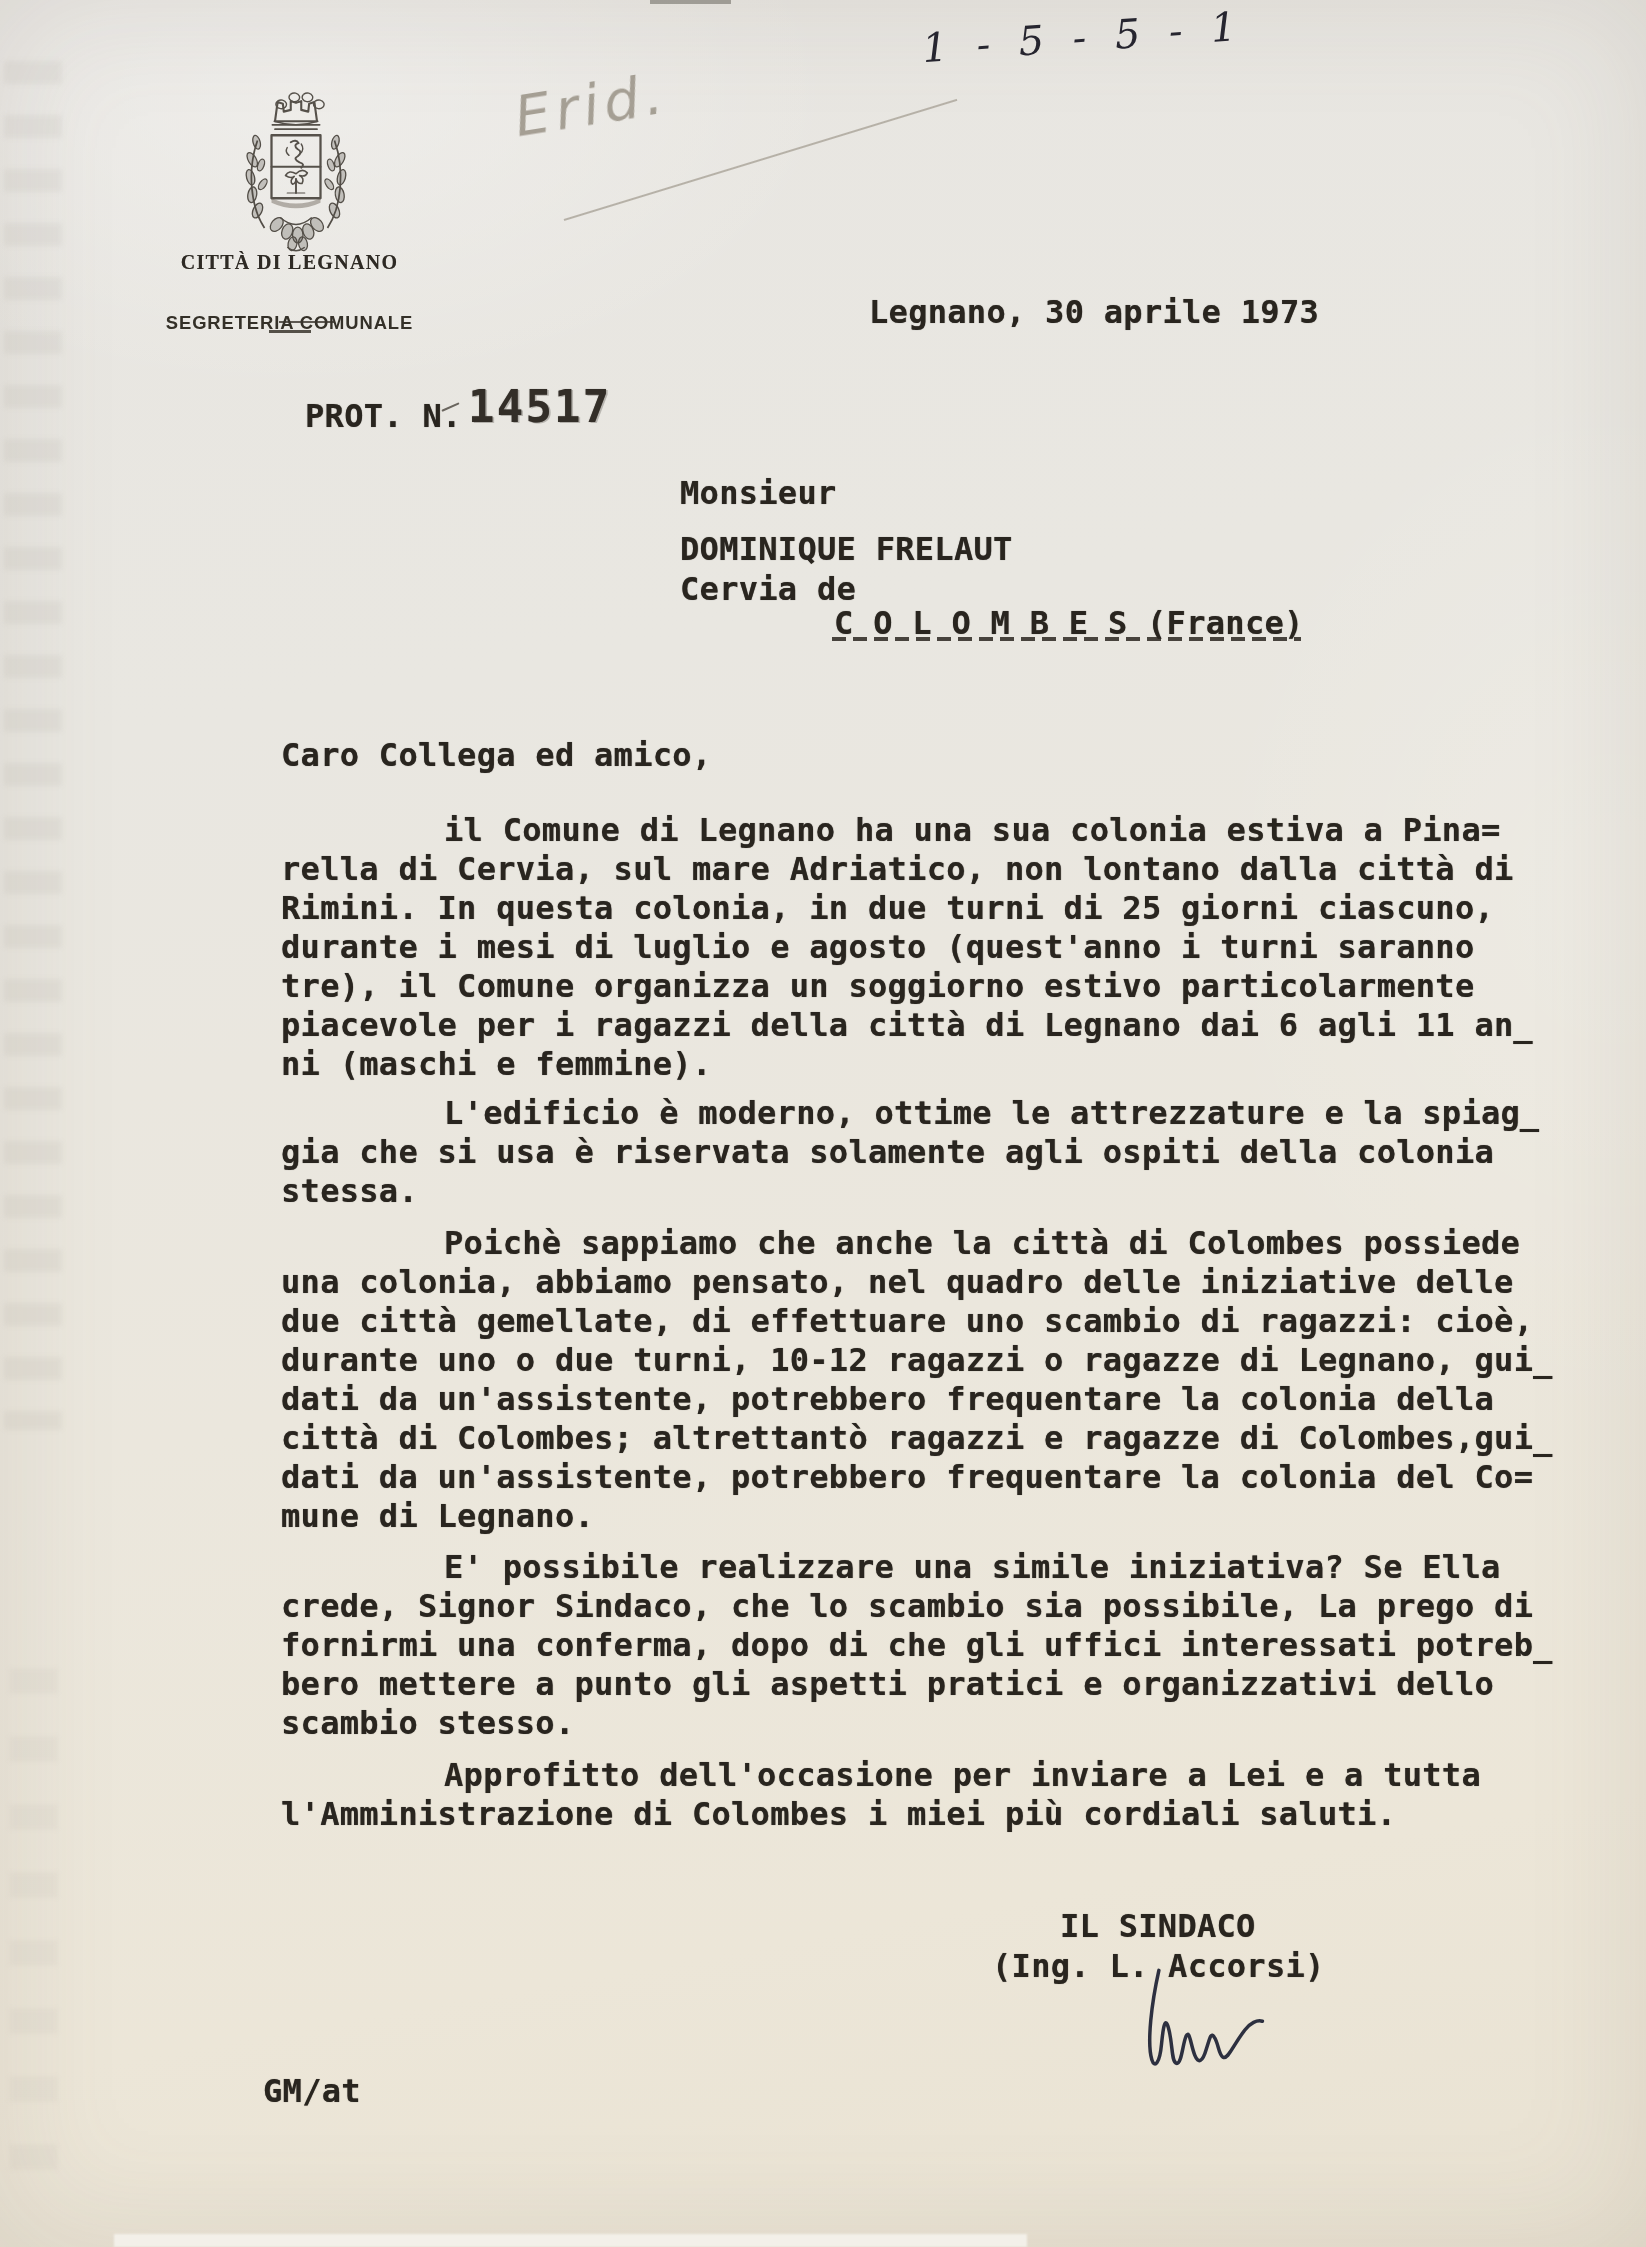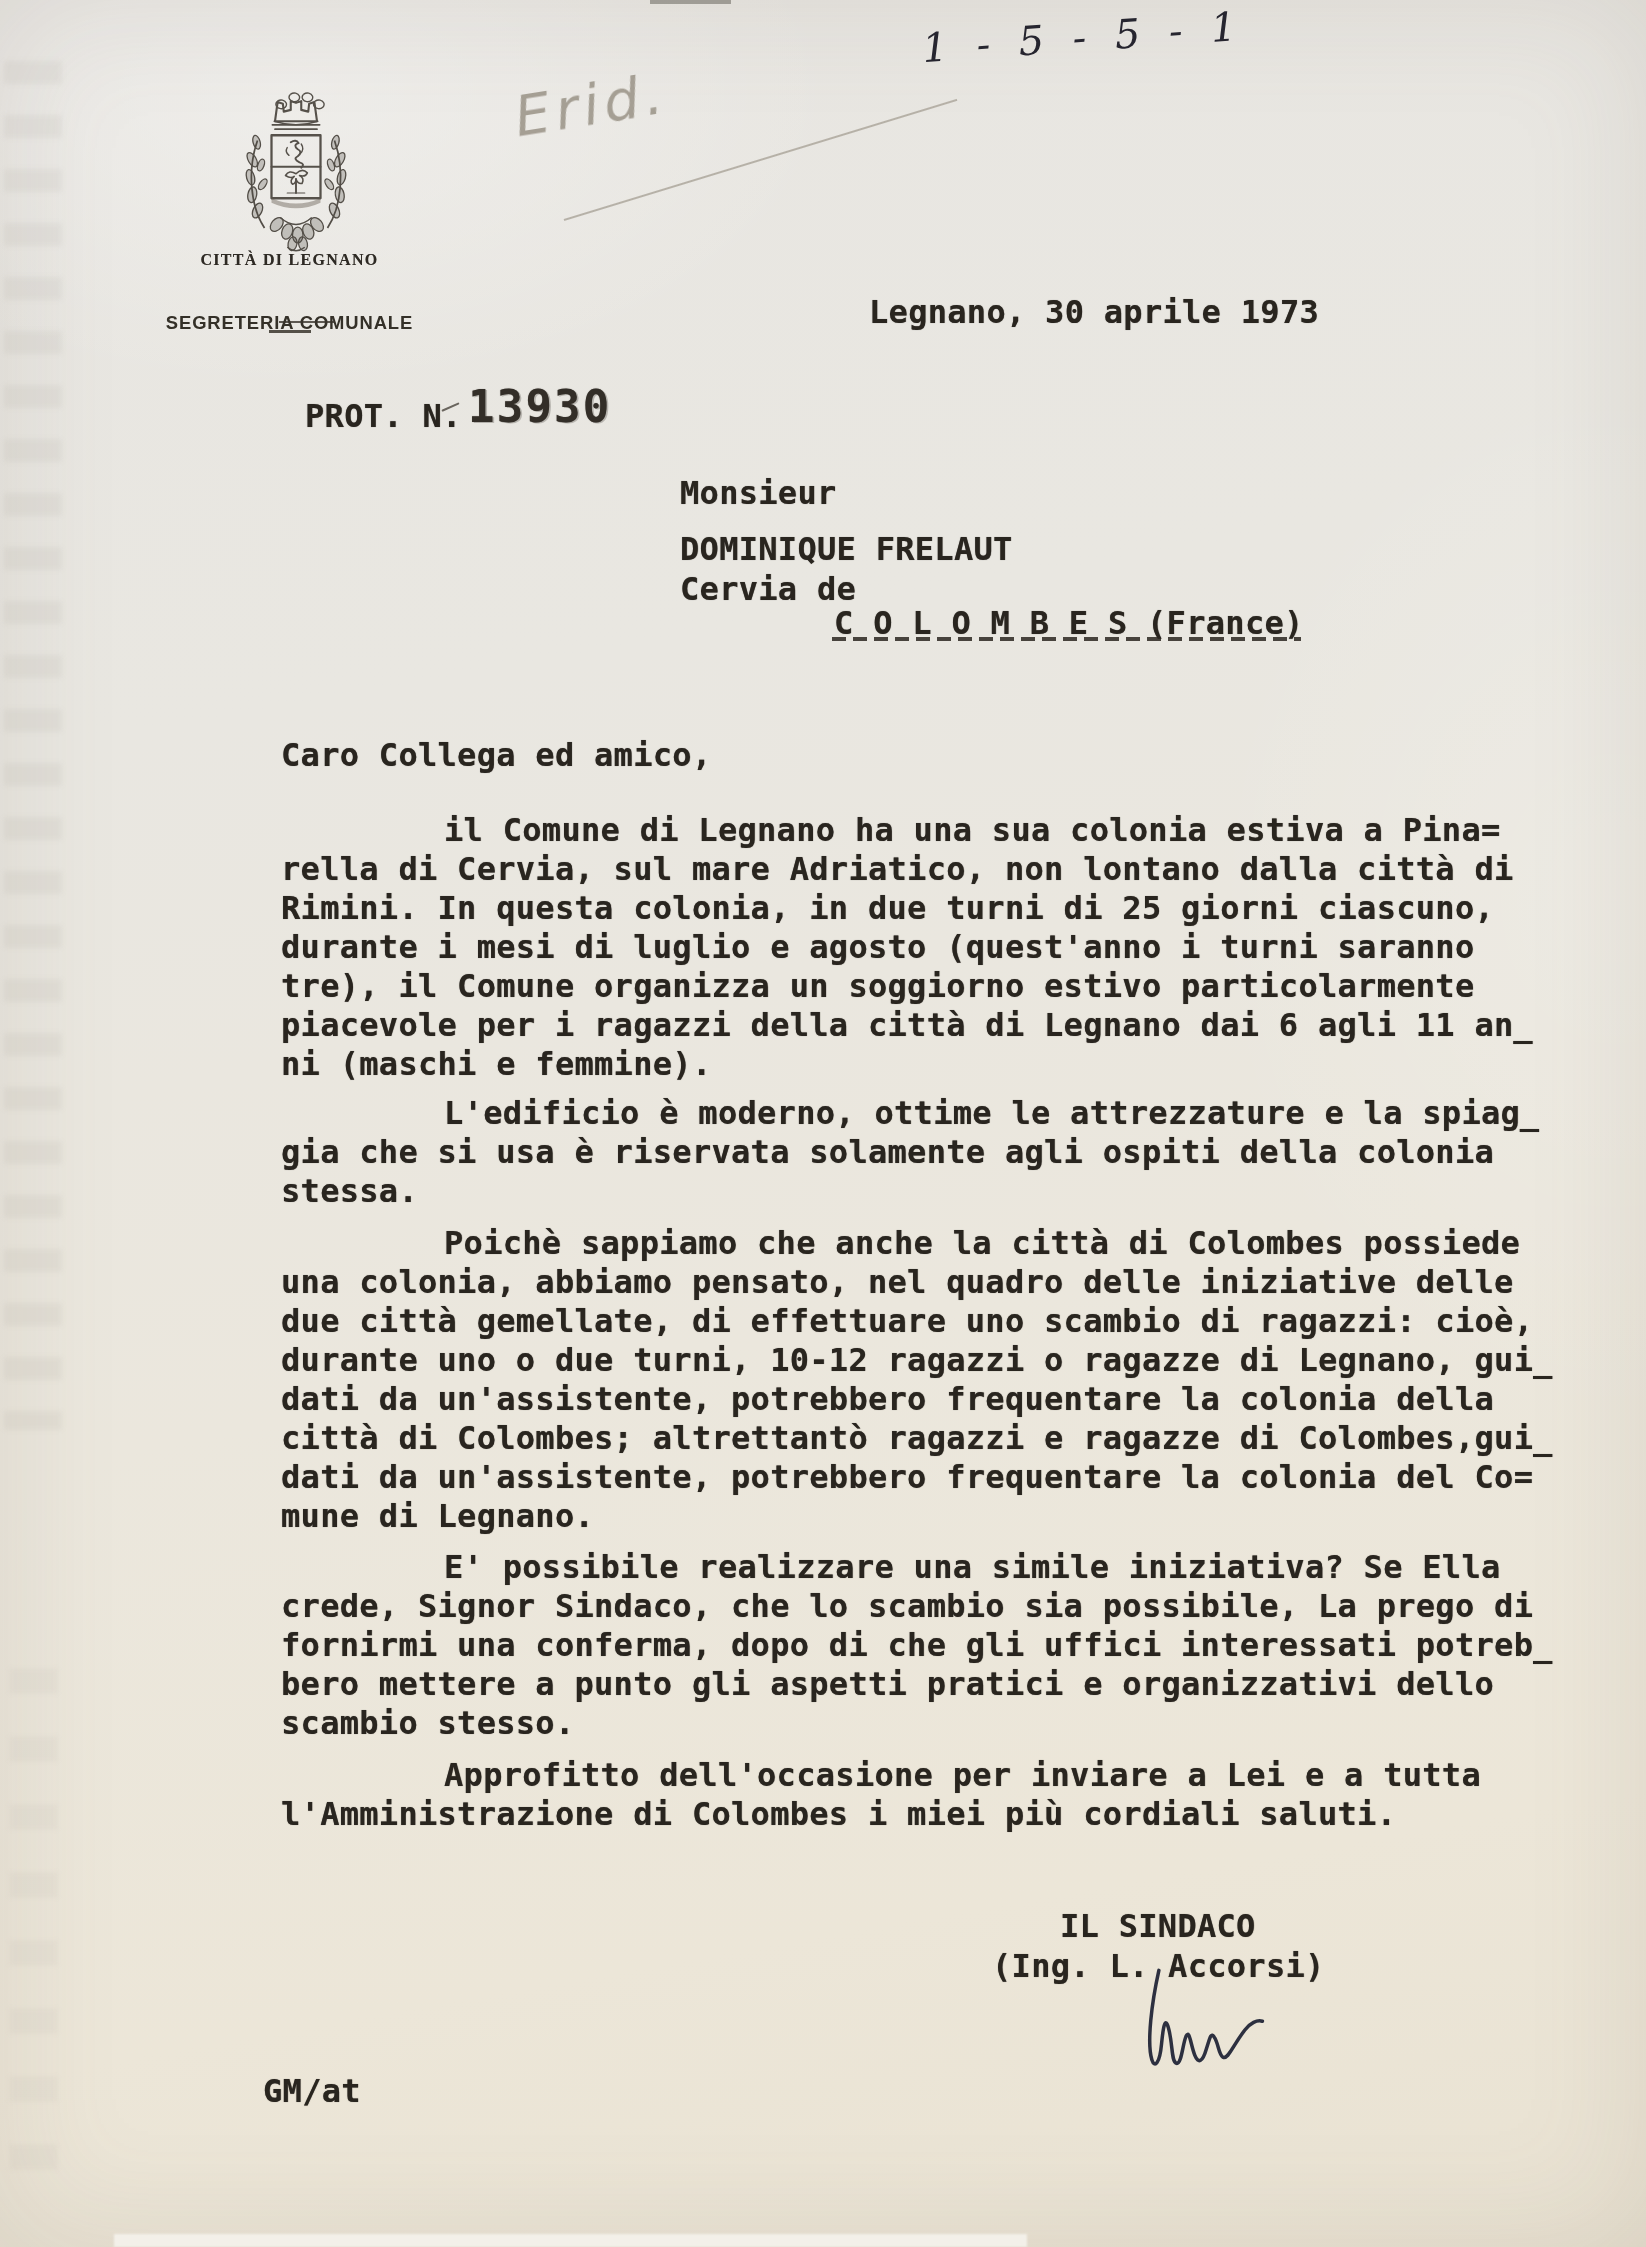--- a/index.html
+++ b/index.html
@@ -19,21 +19,21 @@
     text-shadow:0 0 0.9px rgba(41,37,31,.55), 0.4px 0.4px 0 rgba(41,37,31,.22);
   }
   .para{position:absolute; left:281px;}
   .para .line{height:39px; white-space:pre;}
   .para .line:first-child{padding-left:163px;}
   .salutation{left:281px; top:736px;}
   
   .crest{position:absolute; left:226px; top:86px; width:140px; height:172px;}
   .lh-city{
     position:absolute; left:114px; top:251px; width:351px; text-align:center;
-    font-family:"Liberation Serif", serif; font-size:16px; font-weight:700;
+    font-family:"Liberation Serif", serif; font-size:20px; font-weight:700;
     letter-spacing:1.3px; color:#2e2a24; text-shadow:0 0 0.4px rgba(46,42,36,.5);
   }
   .lh-office{
     position:absolute; left:114px; top:291px; width:351px; text-align:center;
     font-family:"Liberation Sans", sans-serif; font-size:18.4px; font-weight:700;
     letter-spacing:0.9px; color:#343028;margin-top:21px;
   }
   .lh-rule1{position:absolute; left:279px; top:321px; width:56px; height:1.8px; background:#39352d; opacity:.8;}
   .lh-rule2{position:absolute; left:269px; top:330px; width:42px; height:2.6px; background:#39352d; opacity:.85;}
   
@@ -153,21 +153,21 @@
     </svg>
   </div>
   <div class="lh-city">CITTÀ DI LEGNANO</div>
   <div class="lh-office">SEGRETERIA COMUNALE</div>
   <div class="lh-rule1"></div>
   <div class="lh-rule2"></div>
 
   <div class="tw dateline">Legnano, 30 aprile 1973</div>
   <div class="tw prot-label">PROT. N.</div>
   <div class="prot-tick"></div>
-  <div class="tw prot-num">13930</div>
+  <div class="tw prot-num">14517</div>
 
   <div class="tw addr-1">Monsieur</div>
   <div class="tw addr-2">DOMINIQUE FRELAUT</div>
   <div class="tw addr-3">Cervia de</div>
   <div class="tw addr-4">C O L O M B E S (France)</div>
   <div class="addr-underline"></div>
 
   <div class="tw salutation">Caro Collega ed amico,</div>
   <div class="tw para" style="top:811px"><div class="line">il Comune di Legnano ha una sua colonia estiva a Pina=</div><div class="line">rella di Cervia, sul mare Adriatico, non lontano dalla città di</div><div class="line">Rimini. In questa colonia, in due turni di 25 giorni ciascuno,</div><div class="line">durante i mesi di luglio e agosto (quest'anno i turni saranno</div><div class="line">tre), il Comune organizza un soggiorno estivo particolarmente</div><div class="line">piacevole per i ragazzi della città di Legnano dai 6 agli 11 an̲</div><div class="line">ni (maschi e femmine).</div></div>
   <div class="tw para" style="top:1094px"><div class="line">L'edificio è moderno, ottime le attrezzature e la spiag̲</div><div class="line">gia che si usa è riservata solamente agli ospiti della colonia</div><div class="line">stessa.</div></div>

